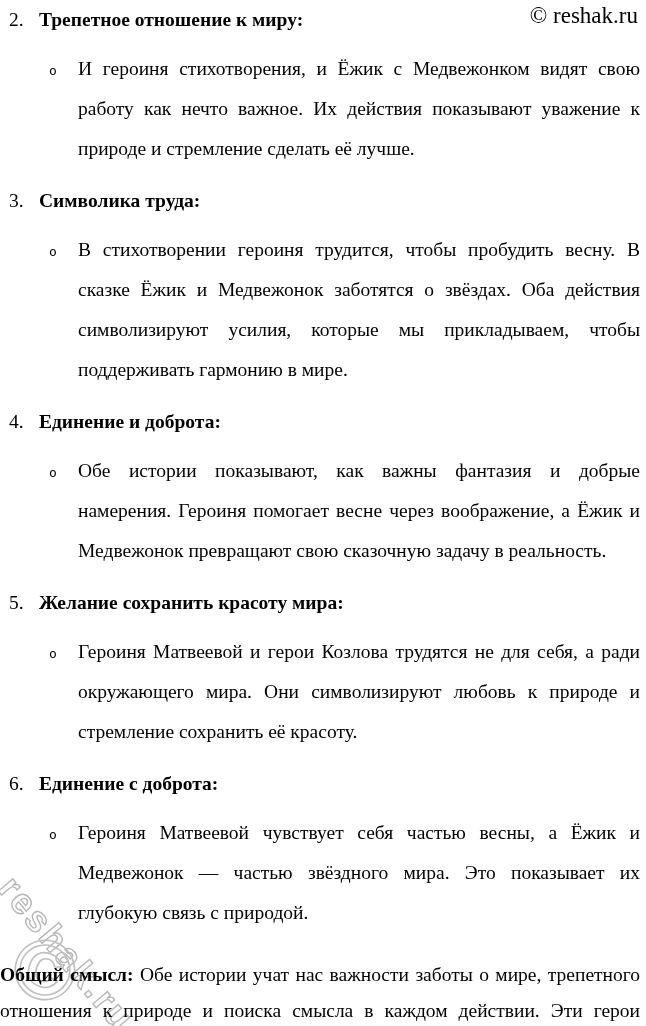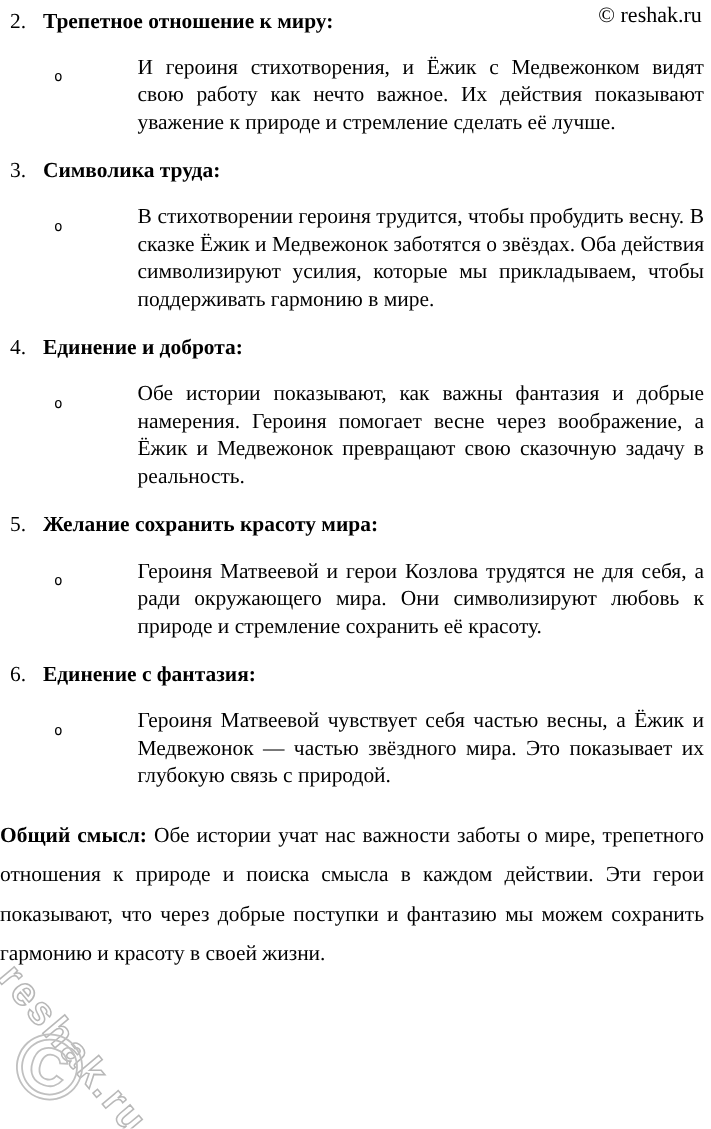--- a/index.html
+++ b/index.html
@@ -13,21 +13,21 @@
   .doc {
     position: relative;
     width: 646px; height: 1026px;
     padding: 3px 6px 0 0;
     font-size: 19.5px;
   }
   .content { position: relative; z-index: 1; }
   .copyright {
     position: absolute;
     top: 3px; right: 8px;
-    font-size: 20px;
+    font-size: 23px;
     z-index: 1;
     white-space: nowrap;
   }
   .list-item { margin-bottom: 15px; }
   .item-heading {
     padding-left: 9px;
     line-height: 34px;
     white-space: nowrap;
   }
   .item-number {
@@ -49,22 +49,21 @@
   }
   .bullet-marker {
     font-family: "DejaVu Sans Mono", monospace;
     font-size: 13px;
     line-height: 13px;
     display: inline-block;
   }
   .bullet-text {
     flex: 1;
     text-align: justify;
-    line-height: 25px;
-    margin-left: 47px;
+    line-height: 40px;
   }
   .summary {
     margin-top: 24px;
     text-align: justify;
     line-height: 36px;
   }
   .summary-label { font-weight: bold; }
   .watermark {
     position: absolute;
     left: 22px; top: 868px;
@@ -147,21 +146,21 @@
       <div class="bullet">
         <div class="bullet-marker-cell">
           <span class="bullet-marker">o</span>
         </div>
         <div class="bullet-text">Героиня Матвеевой и герои Козлова трудятся не для себя, а ради окружающего мира. Они символизируют любовь к природе и стремление сохранить её красоту.</div>
       </div>
     </div>
 
     <div class="list-item">
       <div class="item-heading">
-        <span class="item-number">6.</span><span class="item-title">Единение с фантазия:</span>
+        <span class="item-number">6.</span><span class="item-title">Единение с доброта:</span>
       </div>
       <div class="bullet">
         <div class="bullet-marker-cell">
           <span class="bullet-marker">o</span>
         </div>
         <div class="bullet-text">Героиня Матвеевой чувствует себя частью весны, а Ёжик и Медвежонок — частью звёздного мира. Это показывает их глубокую связь с природой.</div>
       </div>
     </div>
 
     <div class="summary">

